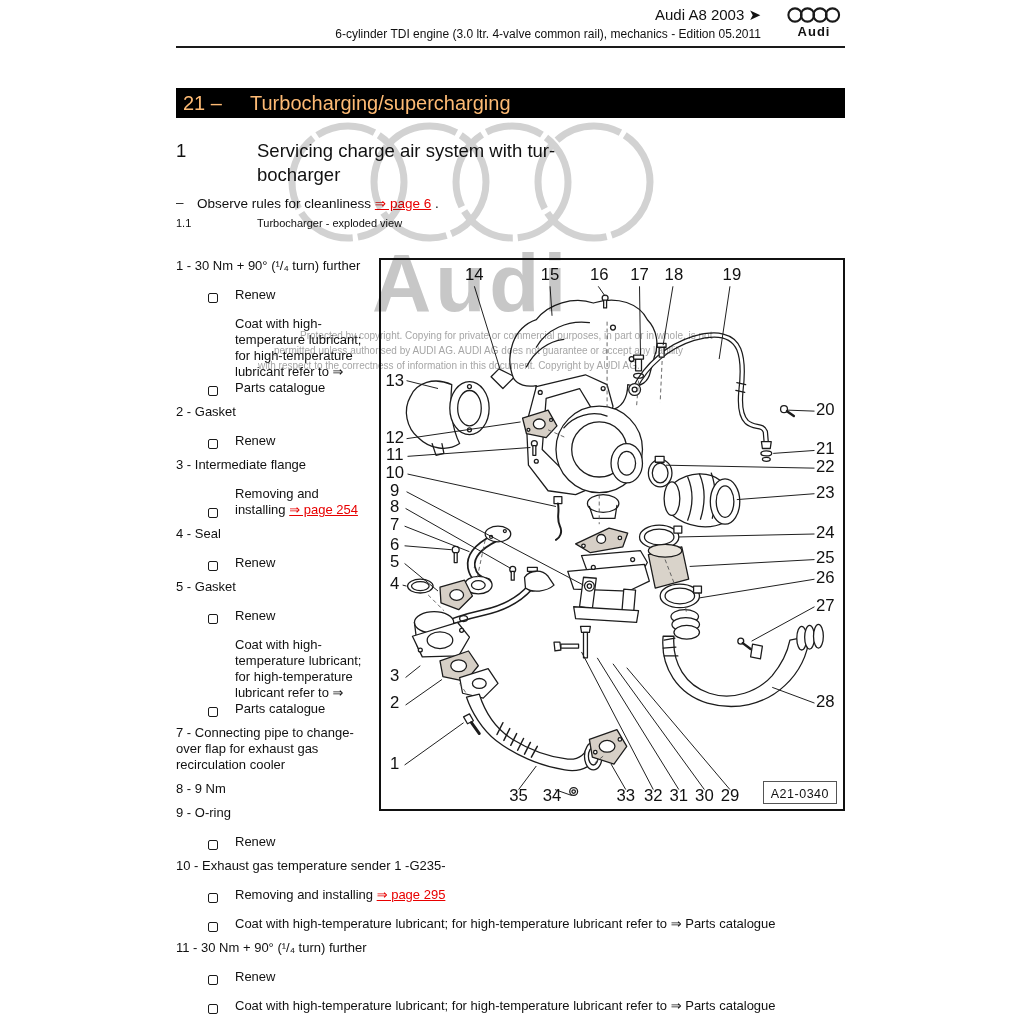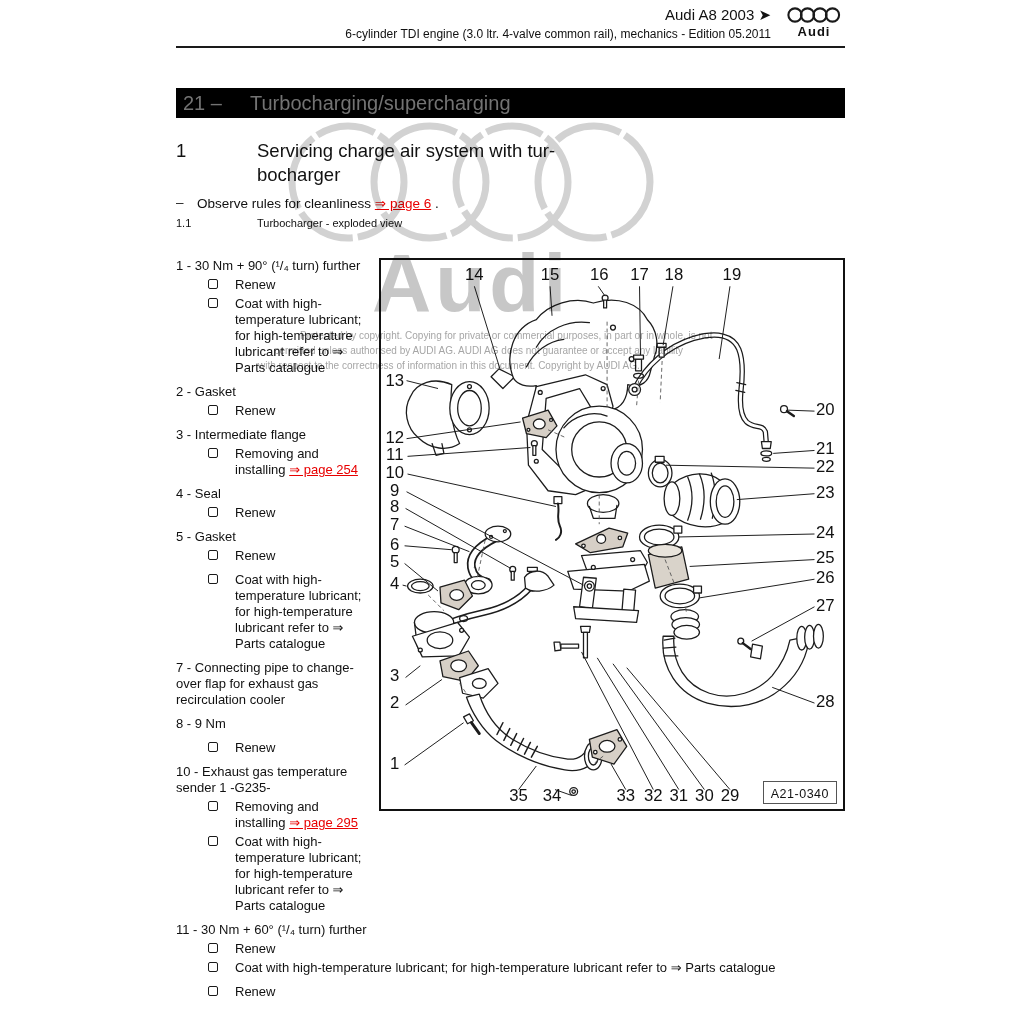--- a/index.html
+++ b/index.html
@@ -3,30 +3,30 @@
 <meta charset="utf-8">
 <style>
   * { margin:0; padding:0; box-sizing:border-box; }
   html,body { width:1024px; height:1024px; background:#fff; overflow:hidden;
               font-family:"Liberation Sans", sans-serif; color:#111; }
   .page { position:relative; width:1024px; height:1024px; background:#fff; }
 
   
   .mast { position:absolute; left:176px; top:4px; width:669px; height:44px;
           border-bottom:2px solid #1a1a1a; }
-  .mast-lines { position:absolute; right:74px; top:2px; text-align:right; }
+  .mast-lines { position:absolute; right:84px; top:2px; text-align:right; }
   .mast-line1 { font-size:15px; margin-bottom:3px; }
   .mast-line2 { font-size:12px; }
   .mast-logo { position:absolute; right:0; top:0; width:62px; text-align:center; }
   .mast-logo svg { display:block; margin:2px auto 0; }
   .logo-word { font-size:13px; font-weight:800; letter-spacing:1px; }
 
   
   .section-bar { position:absolute; left:176px; top:88px; width:669px; height:30px;
-                 background:#000; color:#737373; display:flex; align-items:center;
+                 background:#000; color:#fdba74; display:flex; align-items:center;
                  font-size:20px; }
   .section-num { padding-left:7px; width:74px; flex:0 0 auto; }
 
   
   .h1 { position:absolute; left:176px; top:139px; display:flex; font-size:18.5px;
         line-height:24px; z-index:2; }
   .h1 .num, .h2 .num { width:81px; flex:0 0 auto; }
   .note { position:absolute; left:176px; top:195px; display:flex; font-size:13.5px; z-index:2; }
   .note .dash { width:21px; flex:0 0 auto; }
   .h2 { position:absolute; left:176px; top:217px; display:flex; font-size:11px; z-index:2; }
@@ -35,21 +35,21 @@
   
   .content { position:absolute; left:176px; top:258px; width:669px;
              font-size:13px; line-height:16px; }
   .diagram { float:right; width:466px; height:553px; border:2px solid #111;
              position:relative; margin-left:8px; margin-bottom:24px; }
   .diagram svg.art { display:block; width:462px; height:549px; }
   .diag-label { position:absolute; right:6px; bottom:5px; border:1.2px solid #555;
                 padding:4px 7px 1px; font-size:12.5px; letter-spacing:.5px; background:#fff; }
   .part { margin-bottom:8px; }
   .part-title { }
-  .part-sub { display:flex; padding-left:32px; margin-top:3px; }
+  .part-sub { display:flex; padding-left:32px; margin-top:13px;align-items:flex-end; }
   .cb { flex:0 0 auto; width:10px; height:10px; border:1.6px solid #1a1a1a;
         border-radius:2px; margin:2px 17px 0 0; }
   .sub-text { flex:1; }
 
   
   .wm { position:absolute; z-index:3; pointer-events:none; mix-blend-mode:multiply; }
   .wm-rings { left:285px; top:118px; }
   .wm-audi { left:372px; top:242px; font-size:82px; font-weight:800; line-height:1;
              letter-spacing:4px; color:#c7c7c7; }
   .wm-copy { left:258px; top:328px; color:#a6a6a6; font-size:10px; line-height:15px;
@@ -449,38 +449,39 @@
             <span class="sub-text">Coat with high-temperature lubricant; for high-temperature lubricant refer to ⇒ Parts catalogue</span>
           </div>
         </div>
         <div class="part">
           <div class="part-title">7 - Connecting pipe to change-over flap for exhaust gas recirculation cooler</div>
         </div>
         <div class="part">
           <div class="part-title">8 - 9 Nm</div>
         </div>
         <div class="part">
+          <div class="part-title">9 - O-ring</div>
           <div class="part-sub">
             <span class="cb"></span>
             <span class="sub-text">Renew</span>
           </div>
         </div>
         <div class="part">
           <div class="part-title">10 - Exhaust gas temperature sender 1 -G235-</div>
           <div class="part-sub">
             <span class="cb"></span>
             <span class="sub-text">Removing and installing <a class="ref">⇒ page 295</a></span>
           </div>
           <div class="part-sub">
             <span class="cb"></span>
             <span class="sub-text">Coat with high-temperature lubricant; for high-temperature lubricant refer to ⇒ Parts catalogue</span>
           </div>
         </div>
         <div class="part">
-          <div class="part-title">11 - 30 Nm + 60° (¹/₄ turn) further</div>
+          <div class="part-title">11 - 30 Nm + 90° (¹/₄ turn) further</div>
           <div class="part-sub">
             <span class="cb"></span>
             <span class="sub-text">Renew</span>
           </div>
           <div class="part-sub">
             <span class="cb"></span>
             <span class="sub-text">Coat with high-temperature lubricant; for high-temperature lubricant refer to ⇒ Parts catalogue</span>
           </div>
         </div>
         <div class="part">

